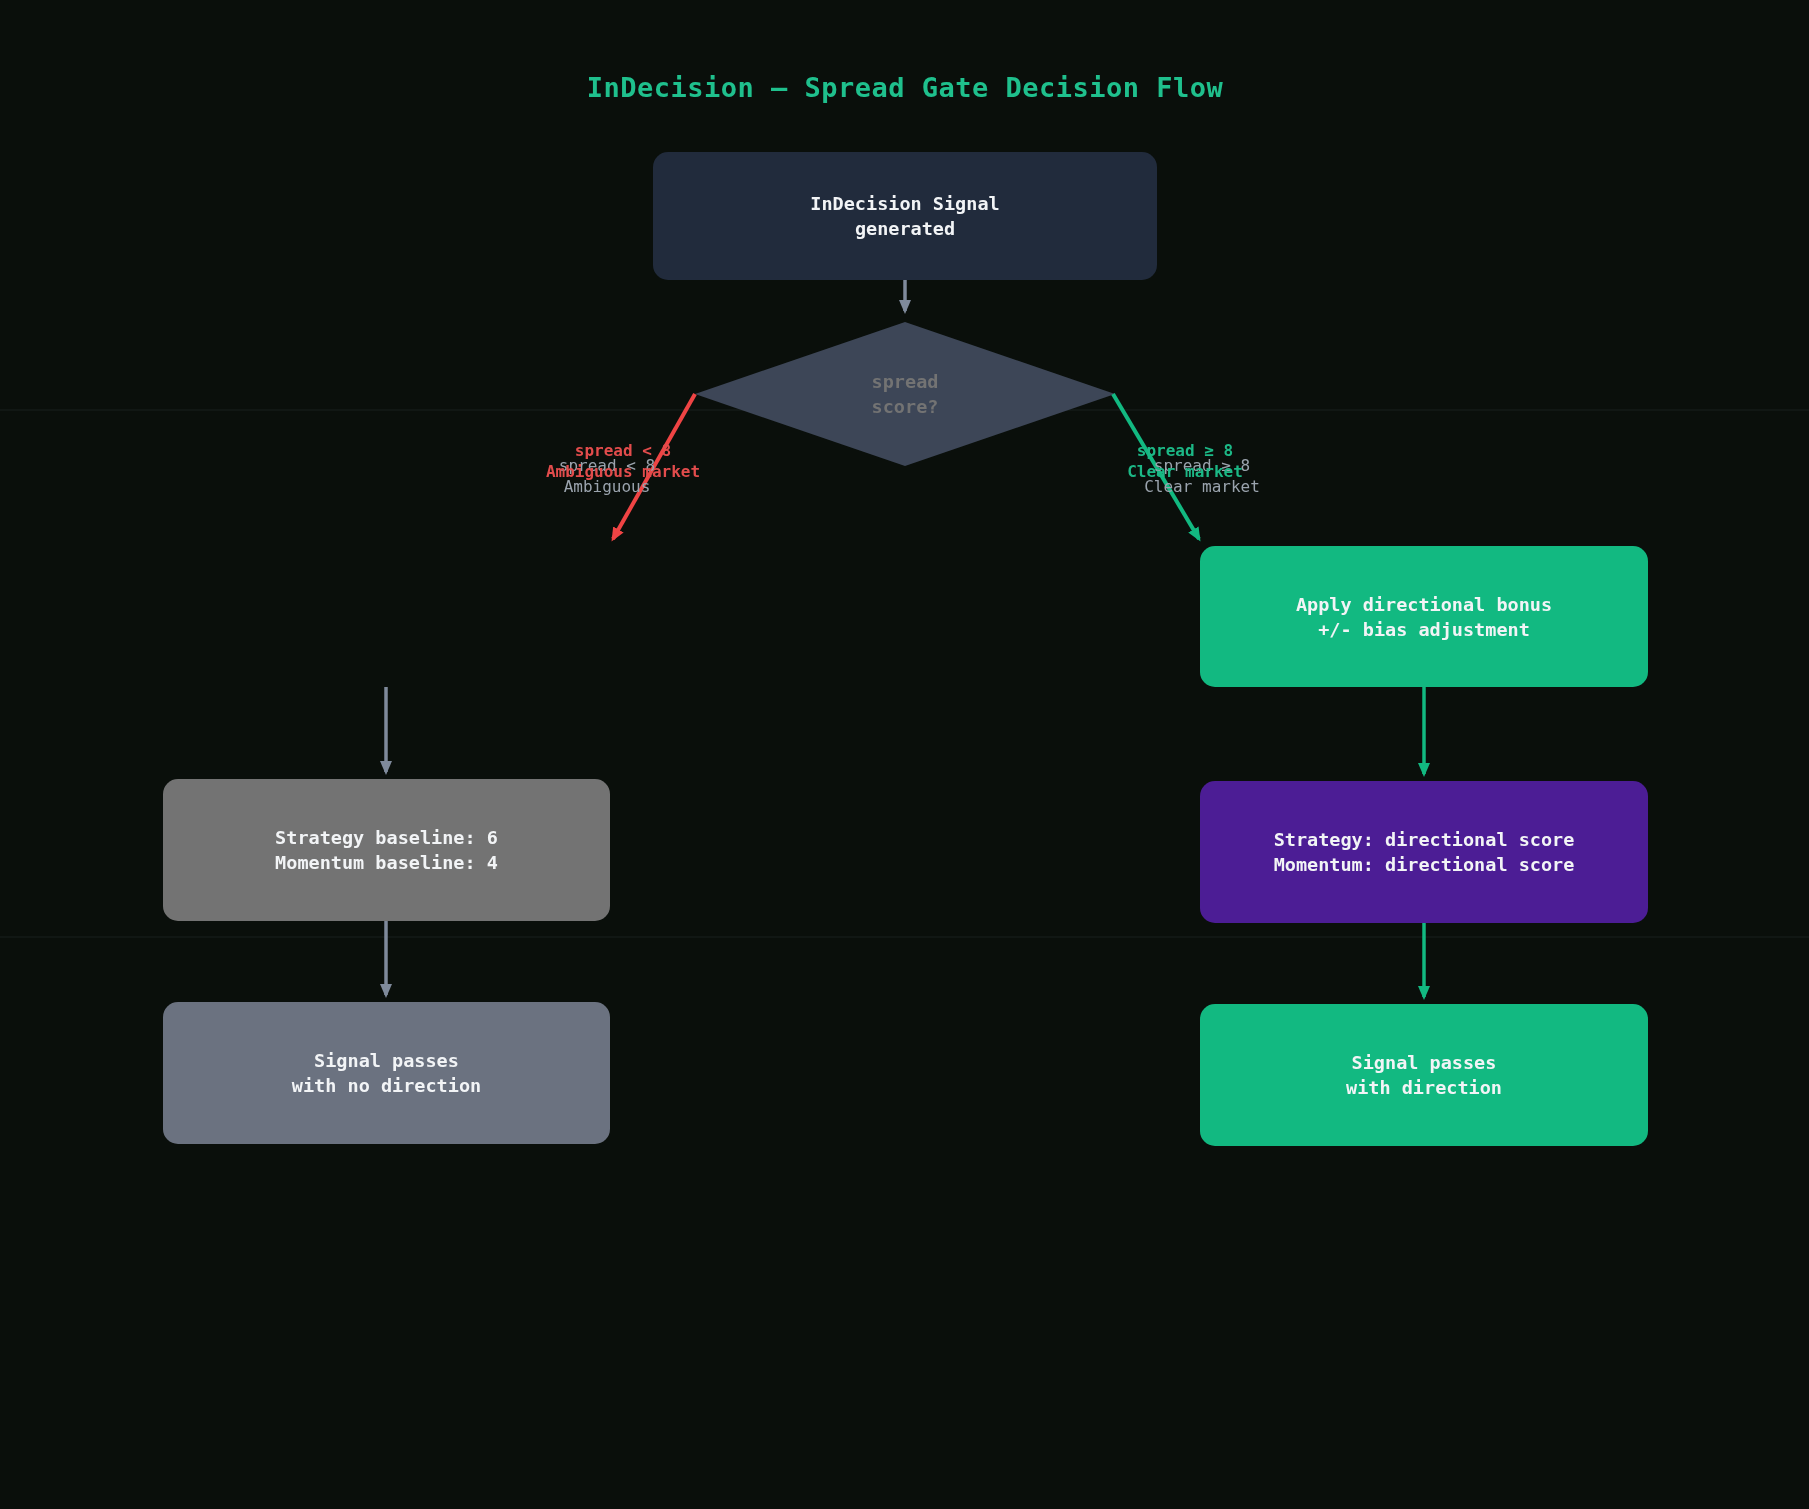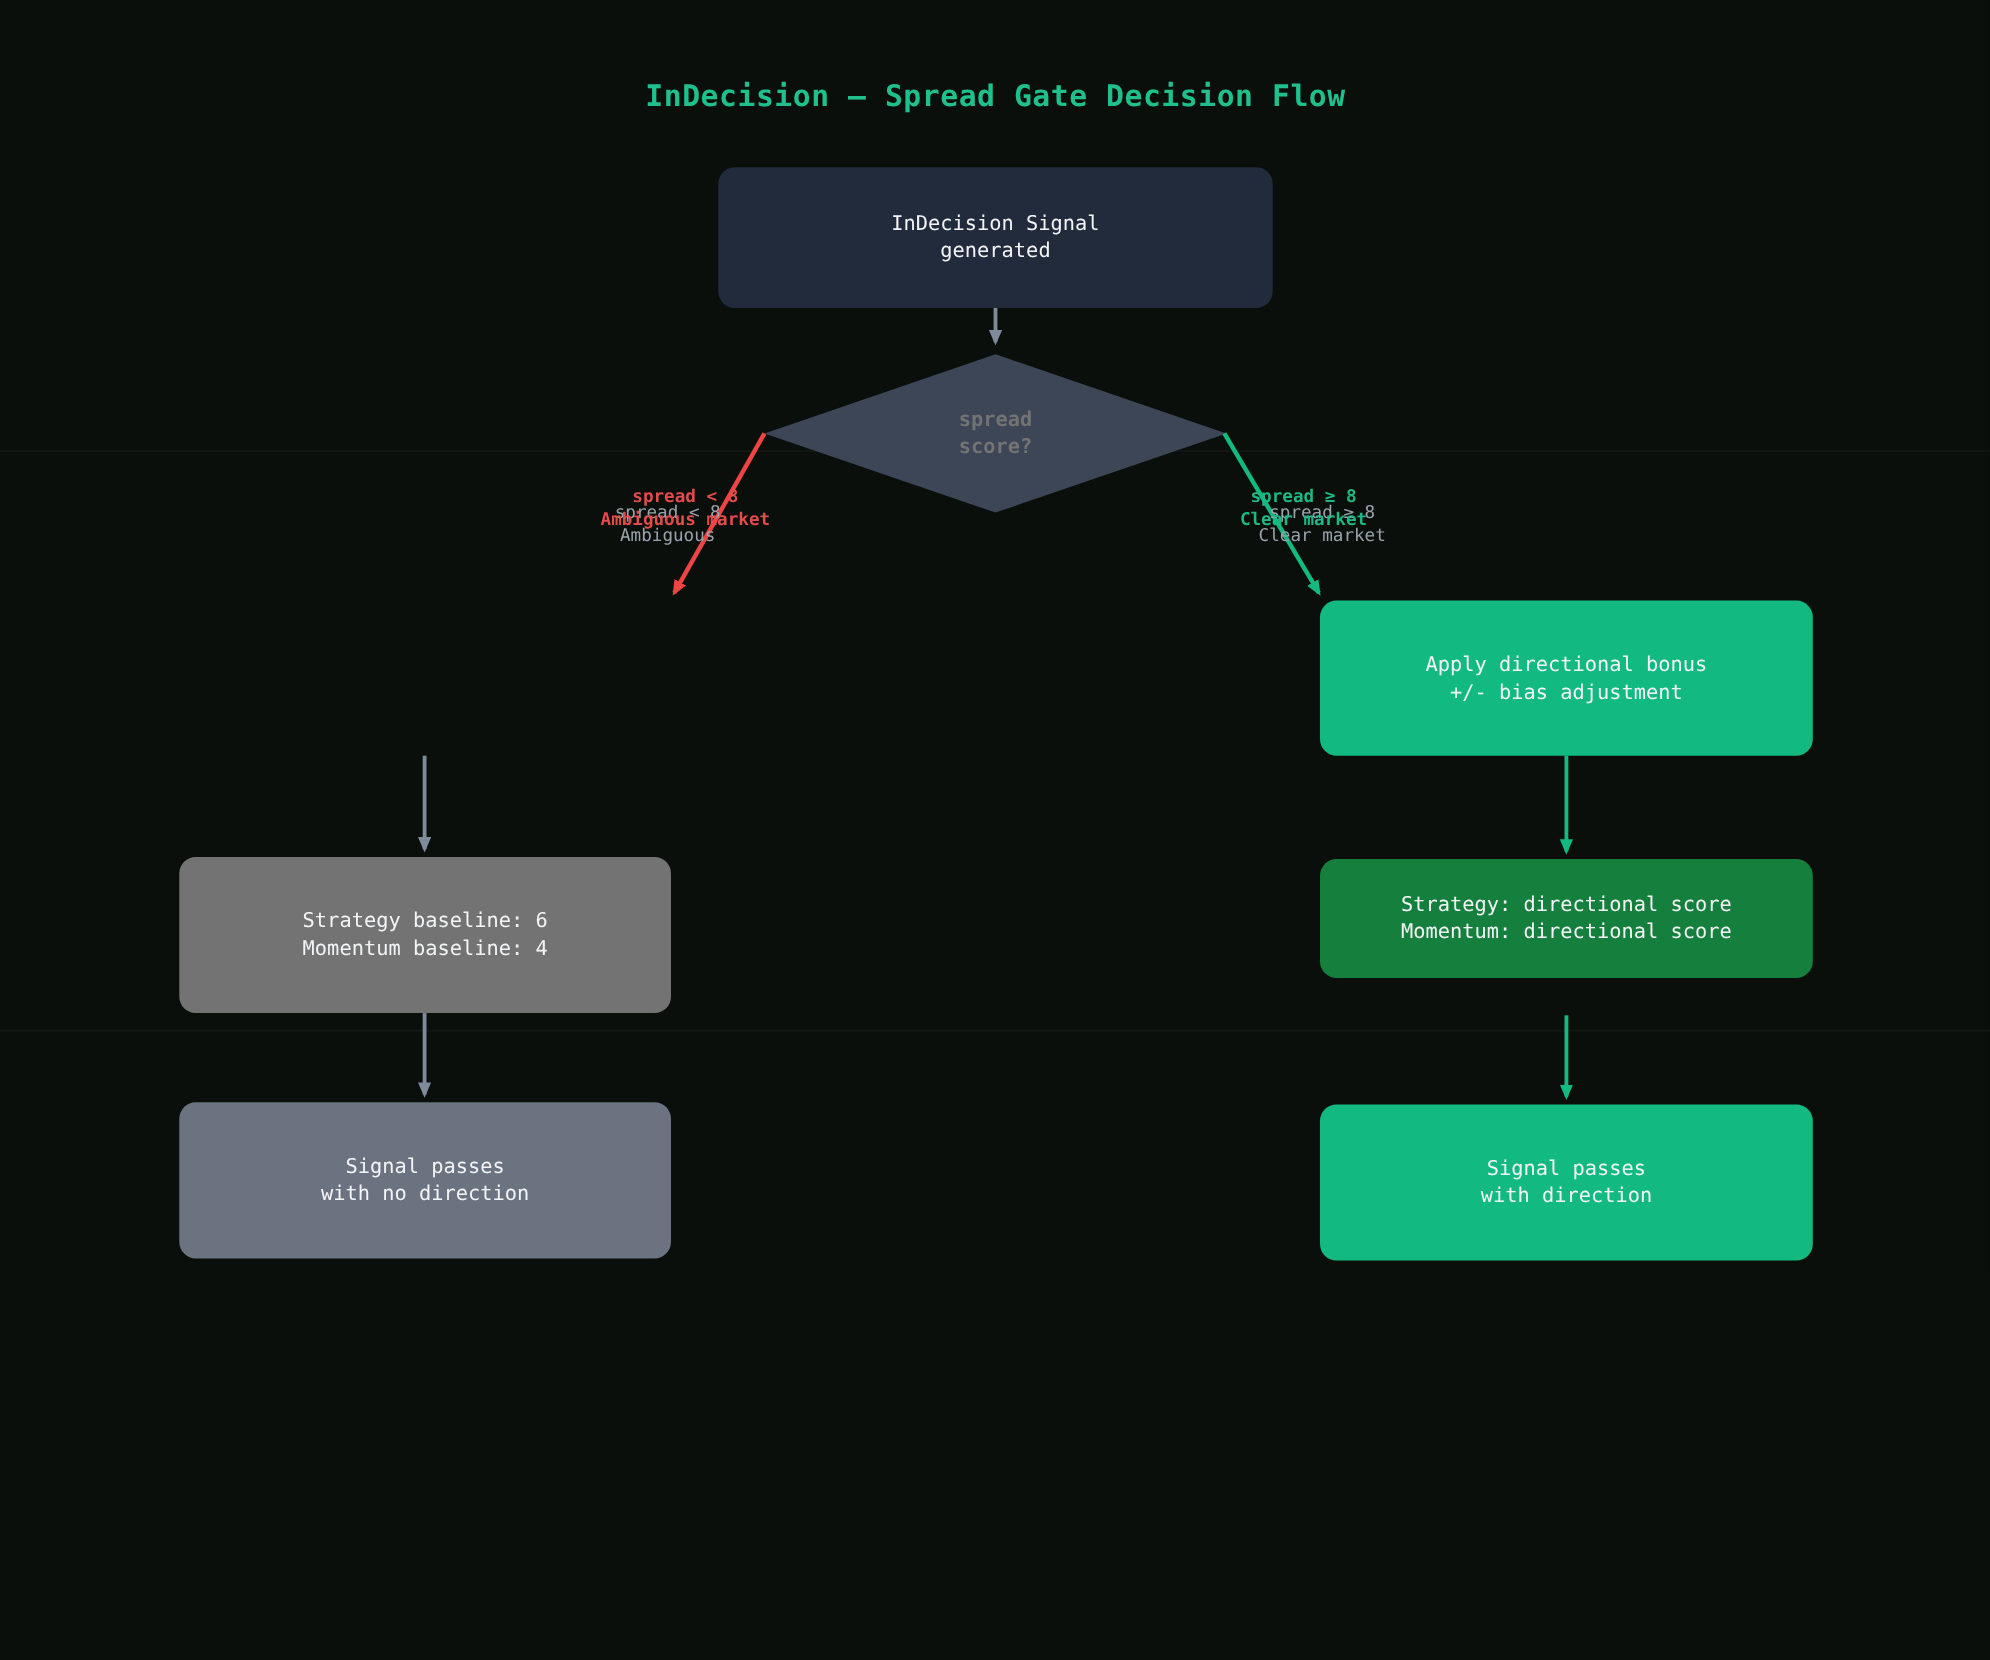--- a/index.html
+++ b/index.html
@@ -42,33 +42,33 @@
   .node {
     position: absolute;
     border-radius: 15px;
     display: flex;
     flex-direction: column;
     align-items: center;
     justify-content: center;
     text-align: center;
     color: #f2f4f6;
     font-size: 18.5px;
-    font-weight: normal;
+    font-weight: bold;
   }
   .node span {
     display: block;
     line-height: 25px;
     white-space: nowrap;
   }
   .node-start      { left: 653px;  top: 128px; width: 504px; height: 128px; background: #212b3c; }
   .node-neutral    { left: 163px;  top: 522px; width: 447px; height: 141px; background: #ef4444; }
   .node-baseline   { left: 163px;  top: 755px; width: 447px; height: 142px; background: #737373; }
   .node-nodir      { left: 163px;  top: 978px; width: 447px; height: 142px; background: #6b7280; }
   .node-bonus      { left: 1200px; top: 522px; width: 448px; height: 141px; background: #12b981; }
-  .node-dirscore   { left: 1200px; top: 757px; width: 448px; height: 108px; background: #15803d; }
+  .node-dirscore   { left: 1200px; top: 757px; width: 448px; height: 142px; background: #4c1d95; }
   .node-withdir    { left: 1200px; top: 980px; width: 448px; height: 142px; background: #12b981; }
   .diamond-text {
     position: absolute;
     left: 905px;
     top: 370px;
     transform: translate(-50%, -50%);
     text-align: center;
     color: #737373;
     font-size: 18.5px;
     font-weight: bold;

